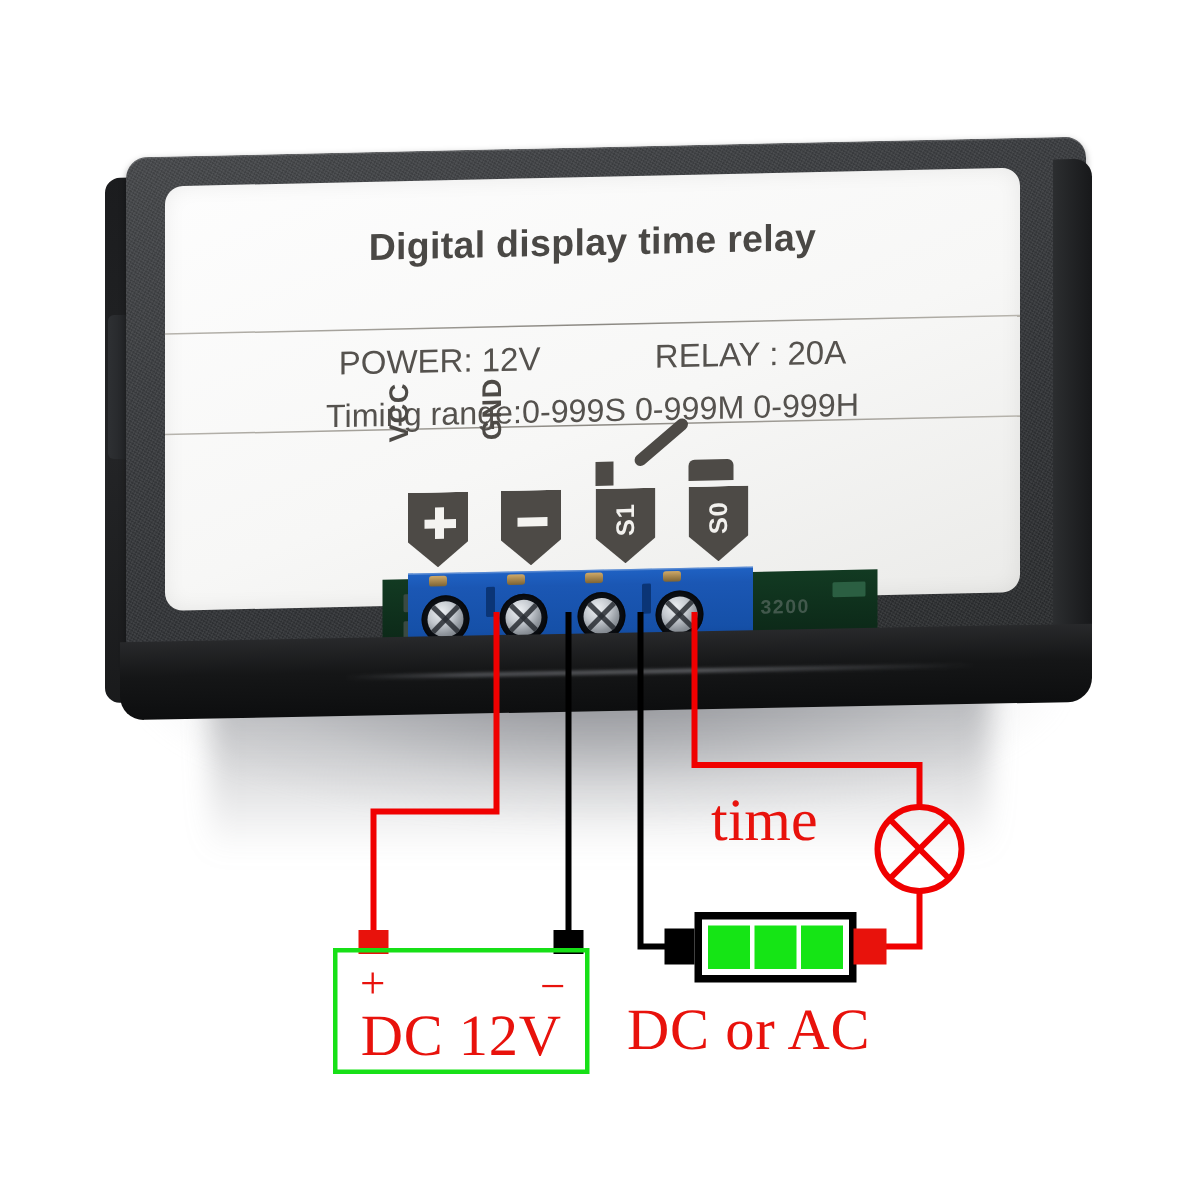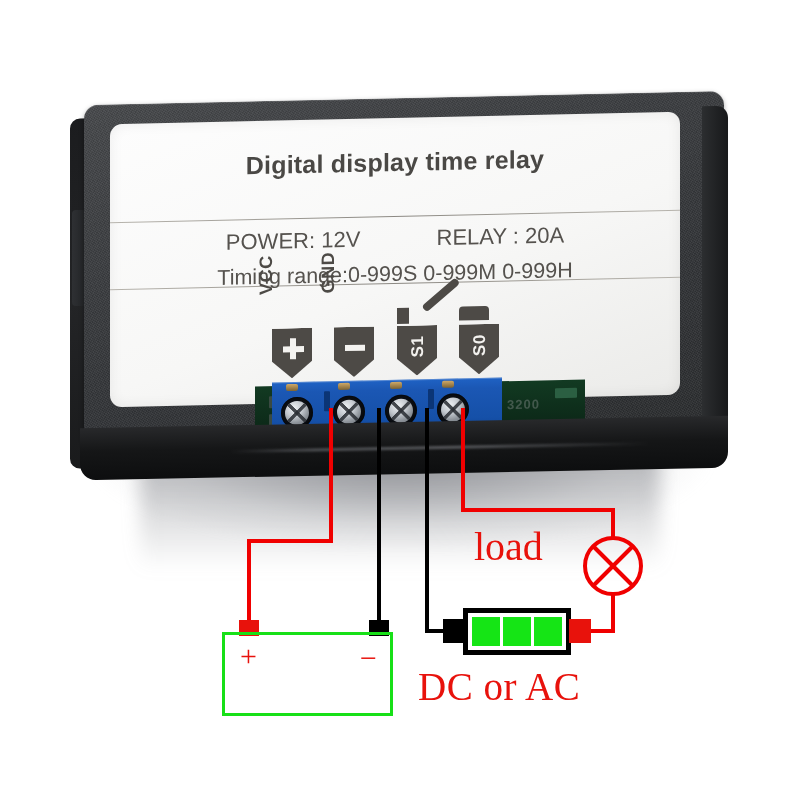--- a/index.html
+++ b/index.html
@@ -257,25 +257,26 @@
       <line x1="633" y1="546" x2="593" y2="586" stroke="#f00000" stroke-width="4"></line>
     </g>
   </svg>
 
   <div class="term-sq" style="left:239px;top:620px;background:#e8120c;"></div>
   <div class="term-sq" style="left:369px;top:620px;background:#000000;"></div>
 
   <div class="src-box"></div>
   <div class="src-plus">+</div>
   <div class="src-minus">−</div>
+  <div class="src-text">DC 12V</div>
 
   <div class="batt-nubL"></div>
   <div class="batt">
     <span class="cell"></span>
     <span class="cell"></span>
     <span class="cell"></span>
   </div>
   <div class="batt-nubR"></div>
 
-  <div class="load-text">load</div>
+  <div class="load-text">time</div>
   <div class="acdc-text">DC or AC</div>
 
 </div>
 
 </body></html>

